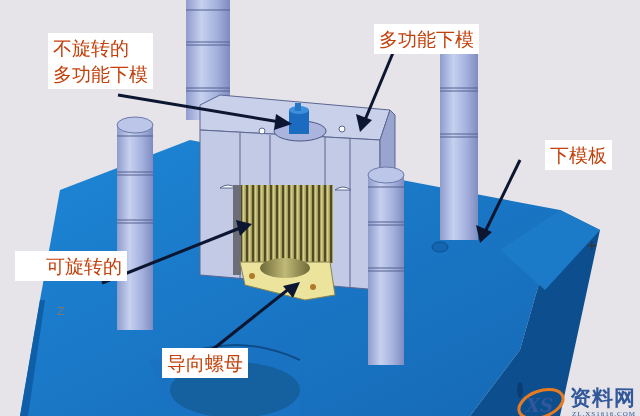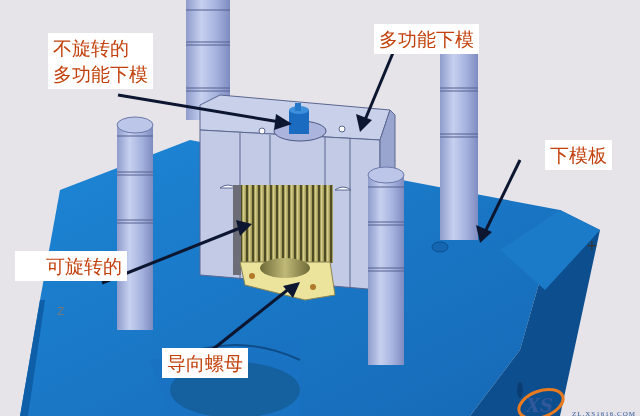--- a/index.html
+++ b/index.html
@@ -159,14 +159,15 @@
 </div>
 
 <div class="axis-z">Z</div>
 <div class="crosshair">+</div>
 
 <div class="wm">
   <svg class="logo" viewBox="0 0 50 36">
     <ellipse cx="25" cy="18" rx="23" ry="13" fill="none" stroke="#e87a20" stroke-width="3" transform="rotate(-20 25 18)"></ellipse>
     <text x="10" y="26" font-size="18" font-style="italic" font-weight="bold" fill="#31589a" font-family="DejaVu Serif, serif">XS</text>
   </svg>
+  <span class="title">资料网</span>
   <span class="url">ZL.XS1616.COM</span>
 </div>
 
 </body></html>

